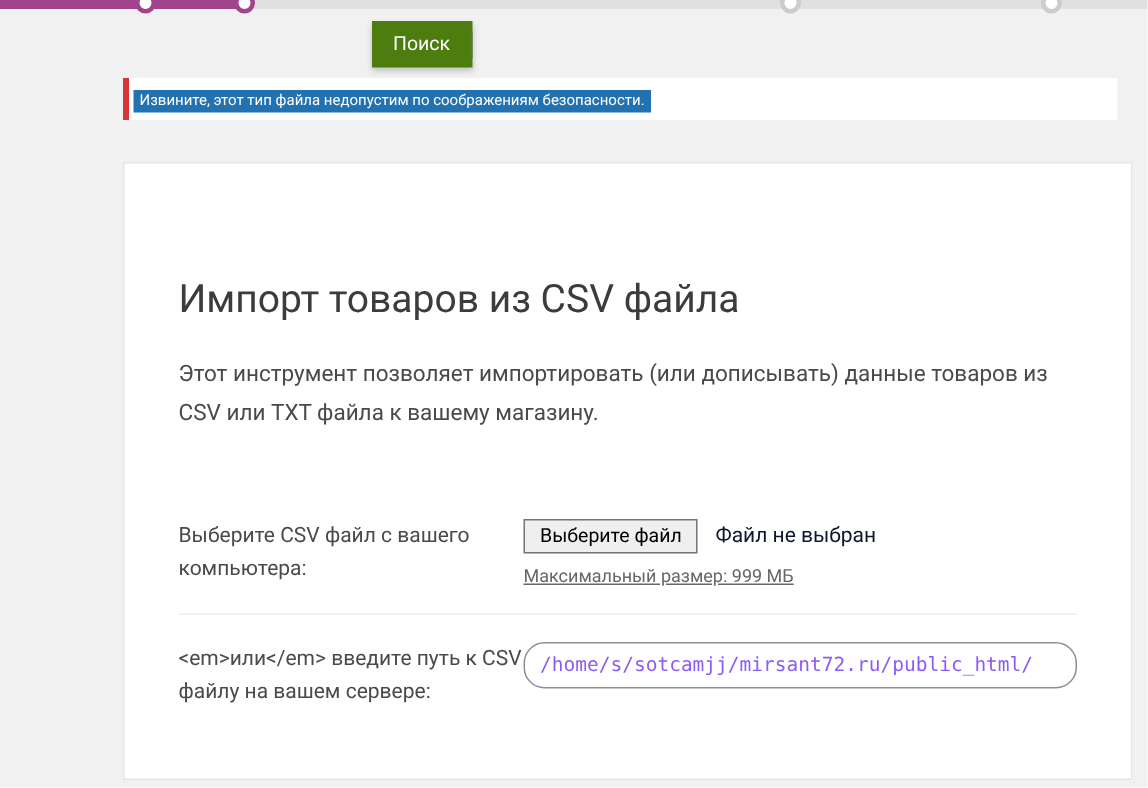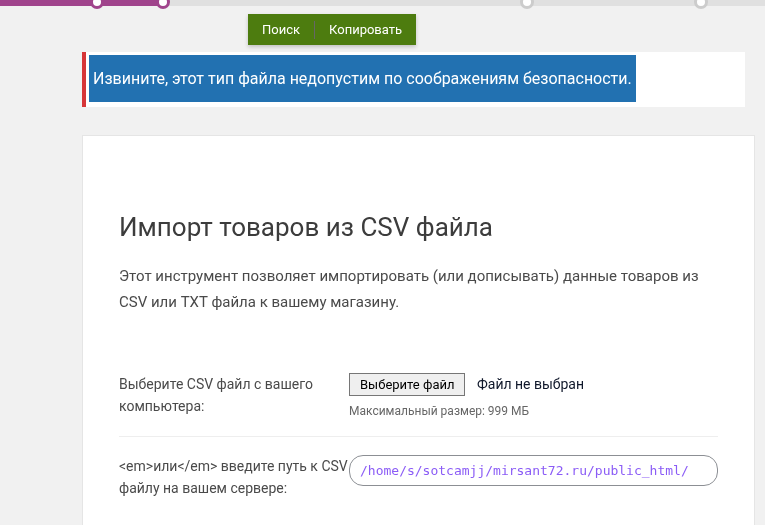--- a/index.html
+++ b/index.html
@@ -60,22 +60,22 @@
     .error-container {
       margin: 46px 20px 0 82px;
       border-left: 4px solid #d63638;
       background: #fff;
       padding: 3px 3px 5px 3px;
     }
     .error-text {
       background: #2271b1;
       color: #fff;
       display: inline-block;
-      padding: 14px 4px;
-      font-size: 16px;
+      padding: 2px 4px;
+      font-size: 10px;
     }
     .main-card {
       margin: 28px 10px 0 82px;
       background: #fff;
       padding: 28px 36px;
       border: 1px solid #e5e5e5;
     }
     .page-title {
       font-size: 26px;
       font-weight: 400;
@@ -120,20 +120,21 @@
     .file-status {
       margin-left: 8px;
       font-size: 14px;
       color: #0f172a;
     }
     .file-hint {
       display: block;
       margin-top: 8px;
       font-size: 12px;
       color: #666;
+      text-decoration: underline;
     }
     .checkbox-row {
       display: flex;
       align-items: flex-start;
       gap: 8px;
     }
     .checkbox {
       width: 18px;
       height: 18px;
       border: 1px solid #8c8f94;
@@ -163,21 +164,20 @@
   <div class="progress-fill"></div>
   <div class="progress-dot" style="left: 90px;"></div>
   <div class="progress-dot" style="left: 156px;"></div>
   <div class="progress-dot inactive" style="left: 520px;"></div>
   <div class="progress-dot inactive" style="left: 694px;"></div>
 </div>
 
 <div class="tooltip">
   <div class="tooltip-item">Поиск</div>
   <div class="tooltip-divider"></div>
-  <div class="tooltip-item">Копировать</div>
 </div>
 
 <div class="error-container">
   <span class="error-text">Извините, этот тип файла недопустим по соображениям безопасности.</span>
 </div>
 
 <div class="main-card">
   <h1 class="page-title">Импорт товаров из CSV файла</h1>
   <p class="page-desc">Этот инструмент позволяет импортировать (или дописывать) данные товаров из CSV или TXT файла к вашему магазину.</p>
 

